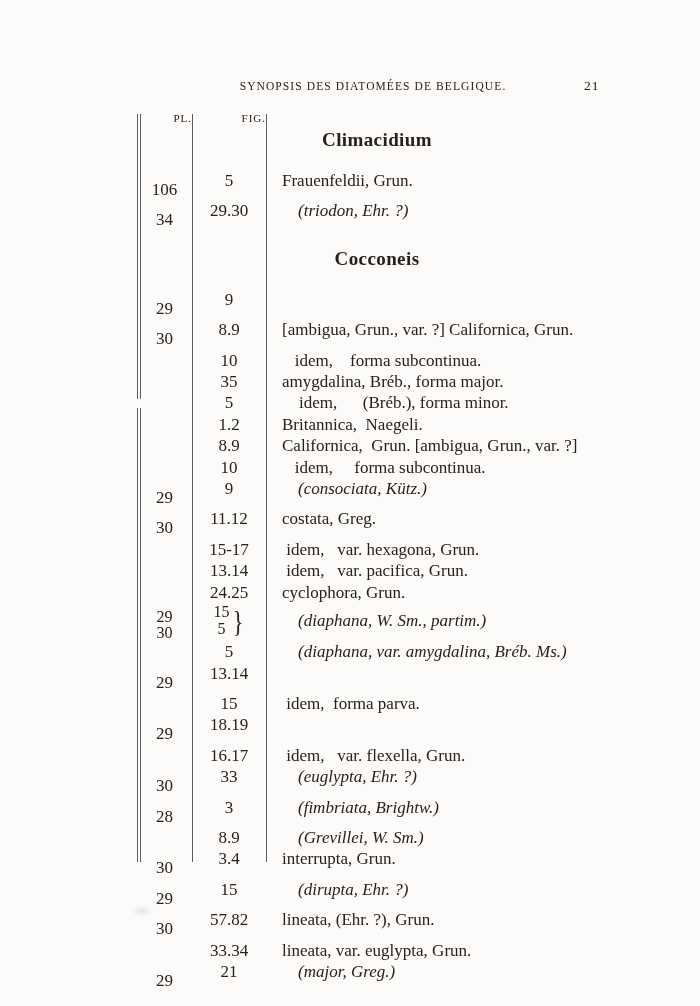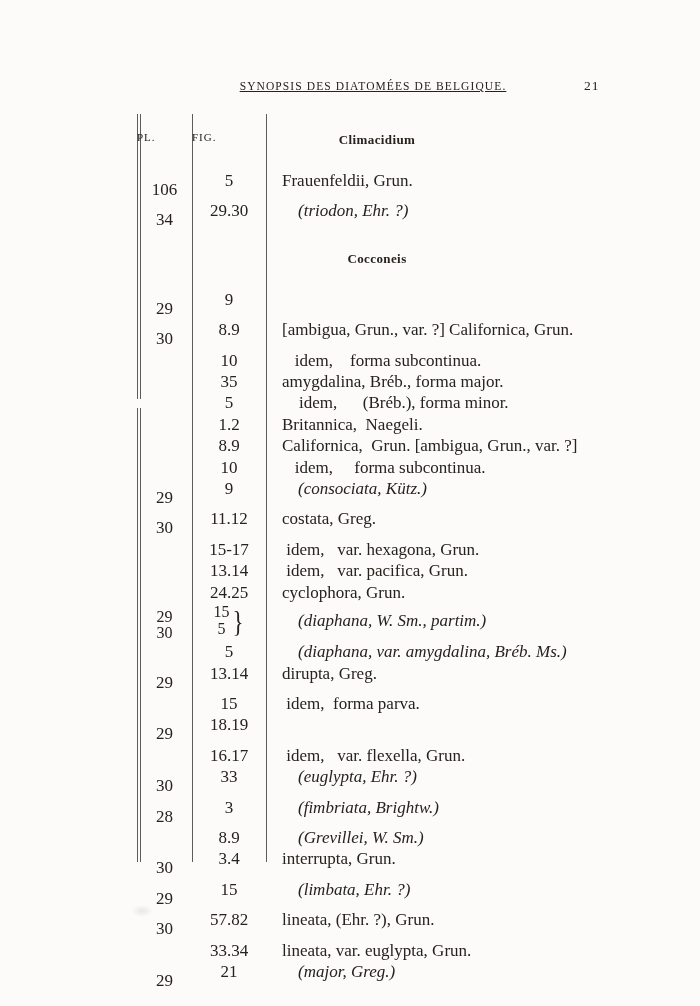--- a/index.html
+++ b/index.html
@@ -10,45 +10,45 @@
   html,body{margin:0;padding:0;}
   body{
     width:700px;height:1006px;position:relative;overflow:hidden;
     background:var(--paper);
     color:var(--ink);
     font-family:"Liberation Serif","DejaVu Serif",serif;
   }
   
   .running-header{
     position:absolute;top:80px;left:373px;transform:translateX(-50%);
-    font-size:11.5px;letter-spacing:1.1px;white-space:nowrap;text-decoration:underline;
+    font-size:11.5px;letter-spacing:1.1px;white-space:nowrap;
   }
   .page-number{
     position:absolute;top:78px;left:584px;font-size:13.5px;letter-spacing:1px;
   }
   
   .table{
     position:absolute;left:137px;top:112px;width:545px;height:752px;
   }
   .vr{position:absolute;top:2px;height:748px;width:1px;background:var(--rule);}
   .vr1{left:0;}
   .vr2{left:3px;}
   .vr3{left:55px;}
   .vr4{left:129px;}
   .vr-gap{position:absolute;left:-1px;top:287px;width:6px;height:9px;background:var(--paper);}
   .col-header{
-    position:absolute;top:19px;font-size:11px;letter-spacing:1px;text-align:left;
+    position:absolute;top:0;font-size:11px;letter-spacing:1px;text-align:right;
   }
   .col-header.pl{left:0;width:55px;}
   .col-header.fig{left:55px;width:74px;}
   
   #table-body{padding-top:0;}
   .section-heading{
     margin:14px 0 16px 125px;width:230px;text-align:center;
-    font-weight:700;font-size:13px;letter-spacing:0.4px;line-height:28px;
+    font-weight:700;font-size:19px;letter-spacing:0.4px;line-height:28px;
   }
   .row{display:flex;line-height:21.4px;font-size:17px;}
   .cell-pl{width:55px;text-align:center;flex:0 0 auto;margin-top:9px;}
   .cell-fig{width:74px;text-align:center;flex:0 0 auto;}
   .cell-name{flex:1;padding-left:16px;white-space:pre;}
   .cell-name.it{font-style:italic;margin-left:16px;}
   
   .row.brace-row{height:35px;align-items:center;}
   .row.brace-row .cell-pl .stack,
   .row.brace-row .fig-stack{line-height:16.5px;font-size:16px;}
@@ -171,21 +171,20 @@
         <div class="cell-name it">(diaphana, W. Sm., partim.)</div>
       </div>
       <div class="row after-brace">
         <div class="cell-pl"></div>
         <div class="cell-fig">5</div>
         <div class="cell-name it">(diaphana, var. amygdalina, Bréb. Ms.)</div>
       </div>
       <div class="row">
         <div class="cell-pl">29</div>
         <div class="cell-fig">13.14</div>
-        <div class="cell-name">dirupta, Greg.</div>
       </div>
       <div class="row">
         <div class="cell-pl"></div>
         <div class="cell-fig">15</div>
         <div class="cell-name"> idem,  forma parva.</div>
       </div>
       <div class="row">
         <div class="cell-pl">29</div>
         <div class="cell-fig">18.19</div>
       </div>
@@ -210,21 +209,21 @@
         <div class="cell-name it">(Grevillei, W. Sm.)</div>
       </div>
       <div class="row">
         <div class="cell-pl">30</div>
         <div class="cell-fig">3.4</div>
         <div class="cell-name">interrupta, Grun.</div>
       </div>
       <div class="row">
         <div class="cell-pl">29</div>
         <div class="cell-fig">15</div>
-        <div class="cell-name it">(limbata, Ehr. ?)</div>
+        <div class="cell-name it">(dirupta, Ehr. ?)</div>
       </div>
       <div class="row">
         <div class="cell-pl">30</div>
         <div class="cell-fig">57.82</div>
         <div class="cell-name">lineata, (Ehr. ?), Grun.</div>
       </div>
       <div class="row">
         <div class="cell-pl"></div>
         <div class="cell-fig">33.34</div>
         <div class="cell-name">lineata, var. euglypta, Grun.</div>

